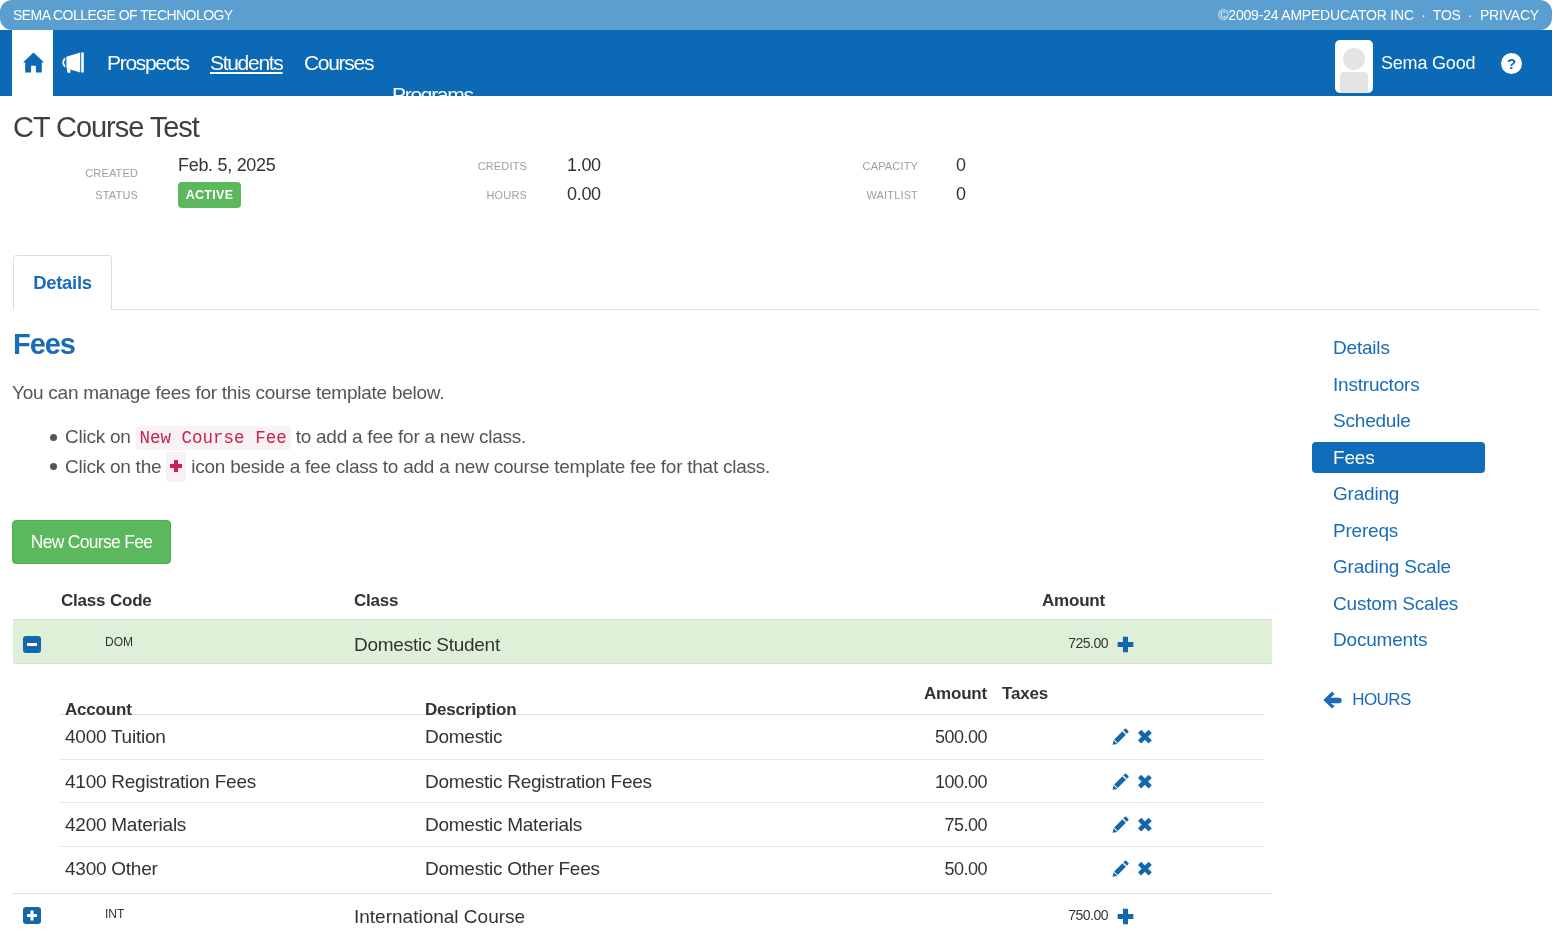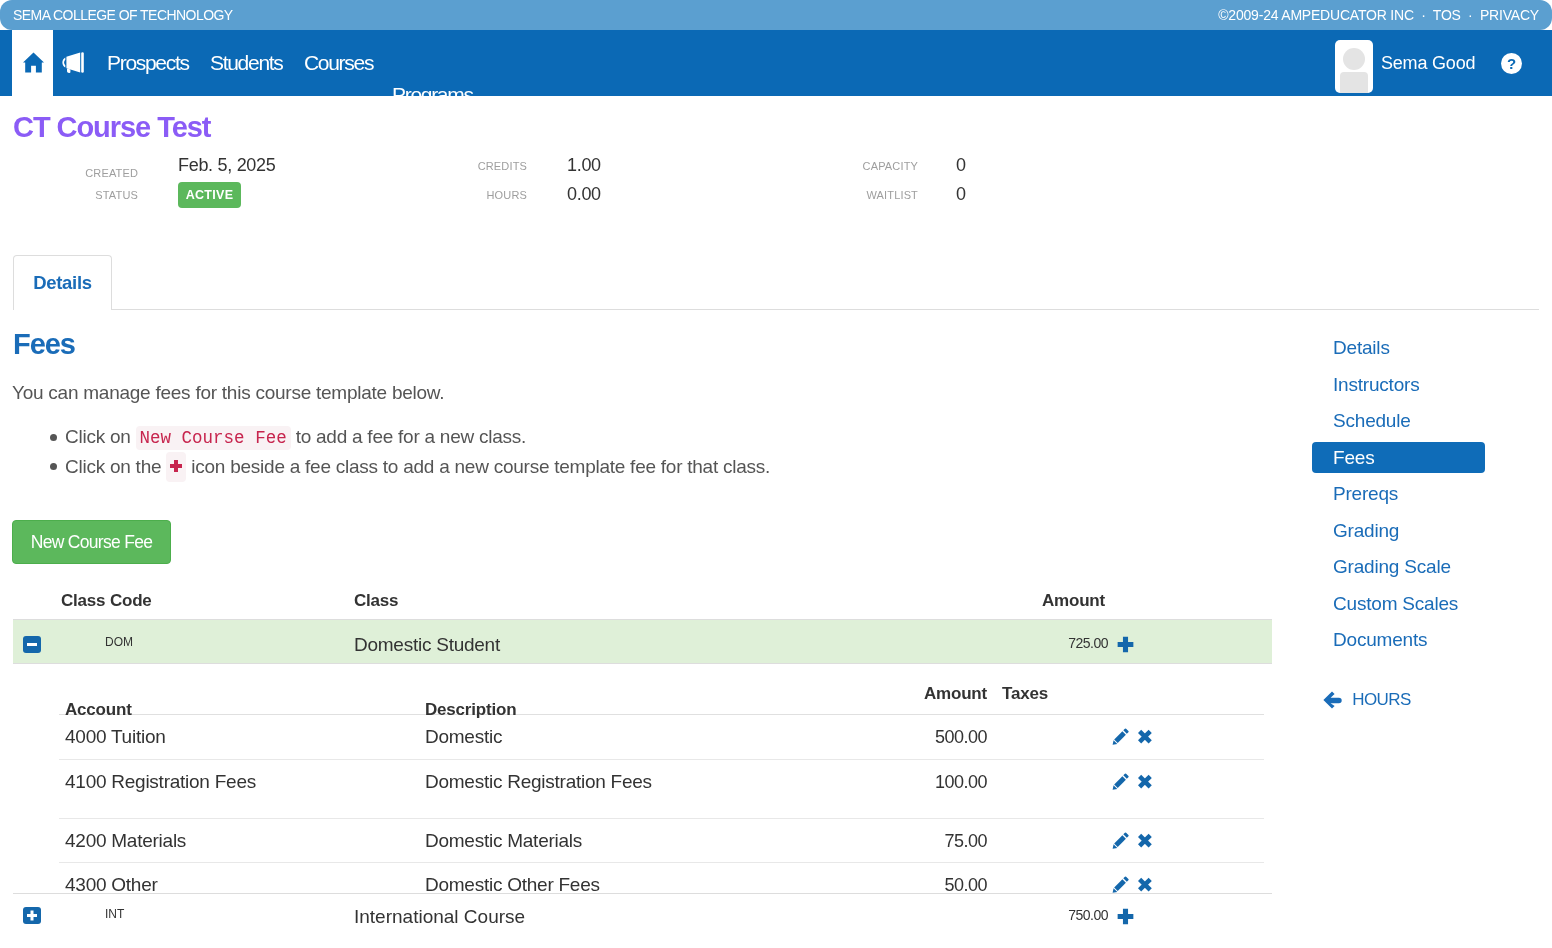--- a/index.html
+++ b/index.html
@@ -17,21 +17,21 @@
 #hometab svg { position:absolute; left:11px; top:22px; }
 #bullhorn { position:absolute; left:61px; top:22px; }
 .navlink { position:absolute; top:0; height:66px; line-height:66px; color:#fff; font-size:21px; letter-spacing:-1.3px; }
 #avatar { position:absolute; left:1335px; top:10px; width:38px; height:53px; background:#fff; border-radius:5px; }
 #avatar .head { position:absolute; left:8px; top:8px; width:22px; height:22px; border-radius:50%; background:#e4e4e4; }
 #avatar .body { position:absolute; left:5px; top:32px; width:28px; height:21px; border-radius:4px 4px 0 0; background:#e4e4e4; }
 #username { position:absolute; left:1381px; top:0; height:66px; line-height:66px; color:#fff; font-size:18px; letter-spacing:-0.2px; }
 #help { position:absolute; left:1501px; top:23px; }
 
 
-#h1 { position:absolute; left:13px; top:111px; font-size:29px; font-weight:bold; color:#8b5cf6; letter-spacing:-1.05px; }
+#h1 { position:absolute; left:13px; top:111px; font-size:29px; font-weight:normal; color:#404040; letter-spacing:-1.05px; }
 .dlabel { position:absolute; font-size:11px; color:#9e9e9e; letter-spacing:0.15px; text-align:right; }
 .dvalue { position:absolute; font-size:18px; color:#333; letter-spacing:-0.3px; }
 .badge-active { position:absolute; left:178px; top:182px; width:63px; height:26px; background:#5cb85c; border-radius:4px; color:#fff; font-size:12.5px; font-weight:bold; text-align:center; line-height:26px; letter-spacing:0.3px; }
 
 
 #tabline { position:absolute; left:13px; top:309px; width:1526px; height:1px; background:#ddd; }
 #tab { position:absolute; left:13px; top:255px; width:99px; height:55px; background:#fff; border:1px solid #ddd; border-bottom:none; border-radius:4px 4px 0 0; color:#1a6cb8; font-size:18.5px; font-weight:bold; text-align:center; line-height:54px; letter-spacing:-0.3px; }
 
 
 #h2 { position:absolute; left:13px; top:328px; font-size:29px; font-weight:bold; color:#1a6cb8; letter-spacing:-1.05px; }
@@ -95,21 +95,21 @@
       <svg width="23" height="21" viewBox="0 0 23 21">
           <g fill="#fff">
         <rect x="20.2" y="0.3" width="2.6" height="20.4" rx="1.3"></rect>
         <path d="M19.2 0.4 V20.6 L5.4 16.2 V4.8 Z"></path>
         <path d="M6 16.4 l3.4 1.1 v2.6 q0 1.1 -1.5 0.8 l-0.6 -0.15 q-1.3 -0.3 -1.3 -1.45 Z"></path>
         <path d="M4.3 5.4 A 5.9 5.9 0 0 0 4.3 15.6 L4.3 13.2 A 3.6 3.6 0 0 1 4.3 7.8 Z"></path>
       </g>
         </svg>
     </div>
     <div class="navlink" style="left:107px;">Prospects</div>
-    <div class="navlink" style="left:210px;">Students</div>
+    <div class="navlink" style="left:210px;text-decoration:underline;">Students</div>
     <div class="navlink" style="left:304px;">Courses</div>
     <div class="navlink" style="left:392px;margin-top:32px;">Programs</div>
     <div id="avatar">
         <div class="head"></div>
         <div class="body"></div>
       </div>
     <div id="username">Sema Good</div>
     <div id="help">
       <svg width="21" height="21" viewBox="0 0 21 21">
         <circle cx="10.5" cy="10.5" r="10.5" fill="#fff"></circle>
@@ -196,37 +196,37 @@
                 <path d="M4.6 19.8 L5.6 15.3 L9.3 19 Z"></path>
                 <path d="M6.2 14.4 L14.4 6.2 L17.9 9.7 L9.7 17.9 Z"></path>
                 <path d="M15.3 5.3 L16.9 3.7 Q17.5 3.1 18.1 3.7 L20.4 6 Q21 6.6 20.4 7.2 L18.8 8.8 Z"></path>
                 <g transform="translate(36.9,11.6)">
                   <rect x="-7.5" y="-2.25" width="15" height="4.5" transform="rotate(45)"></rect>
                   <rect x="-7.5" y="-2.25" width="15" height="4.5" transform="rotate(-45)"></rect>
                 </g>
               </g>
             </svg></span>
       </div>
-      <div class="row b" style="top:154px;text-align:right;">
+      <div class="row b" style="top:138px;text-align:right;">
         <span class="sacc">4200 Materials</span>
           <span class="sdesc">Domestic Materials</span>
           <span class="samt">75.00</span>
         <span class="sic"><svg width="44" height="21" viewBox="0 0 44 21">
               <g fill="#1467ab">
                 <path d="M4.6 19.8 L5.6 15.3 L9.3 19 Z"></path>
                 <path d="M6.2 14.4 L14.4 6.2 L17.9 9.7 L9.7 17.9 Z"></path>
                 <path d="M15.3 5.3 L16.9 3.7 Q17.5 3.1 18.1 3.7 L20.4 6 Q21 6.6 20.4 7.2 L18.8 8.8 Z"></path>
                 <g transform="translate(36.9,11.6)">
                   <rect x="-7.5" y="-2.25" width="15" height="4.5" transform="rotate(45)"></rect>
                   <rect x="-7.5" y="-2.25" width="15" height="4.5" transform="rotate(-45)"></rect>
                 </g>
               </g>
             </svg></span>
       </div>
-      <div class="row b" style="top:181.5px;margin-top:16px;">
+      <div class="row b" style="top:181.5px;">
         <span class="sacc">4300 Other</span>
           <span class="sdesc">Domestic Other Fees</span>
           <span class="samt">50.00</span>
         <span class="sic"><svg width="44" height="21" viewBox="0 0 44 21">
               <g fill="#1467ab">
                 <path d="M4.6 19.8 L5.6 15.3 L9.3 19 Z"></path>
                 <path d="M6.2 14.4 L14.4 6.2 L17.9 9.7 L9.7 17.9 Z"></path>
                 <path d="M15.3 5.3 L16.9 3.7 Q17.5 3.1 18.1 3.7 L20.4 6 Q21 6.6 20.4 7.2 L18.8 8.8 Z"></path>
                 <g transform="translate(36.9,11.6)">
                   <rect x="-7.5" y="-2.25" width="15" height="4.5" transform="rotate(45)"></rect>
@@ -249,22 +249,22 @@
             <path fill="#1467ab" d="M5.6 0.6 h4.8 v5 h5 v4.8 h-5 v5 H5.6 v-5 H0.6 V5.6 h5 Z"></path>
           </svg></span>
     </div>
   </div>
 
   <div id="sidebar">
     <div class="item">Details</div>
     <div class="item">Instructors</div>
     <div class="item">Schedule</div>
     <div class="item active">Fees</div>
+    <div class="item">Grading</div>
     <div class="item">Prereqs</div>
-    <div class="item">Grading</div>
     <div class="item">Grading Scale</div>
     <div class="item">Custom Scales</div>
     <div class="item">Documents</div>
   </div>
   <div id="back">
     <svg width="19" height="18" viewBox="0 0 19 18" style="vertical-align:-4px;">
         <path fill="#1a6cb8" d="M0.4 9 L9 0.4 L11.6 3 L7.6 6.7 H15.9 a2.8 2.8 0 0 1 0 5.6 H7.6 L11.6 15 L9 17.6 Z"></path>
       </svg>
     <span style="margin-left:6px;">HOURS</span>
   </div>

